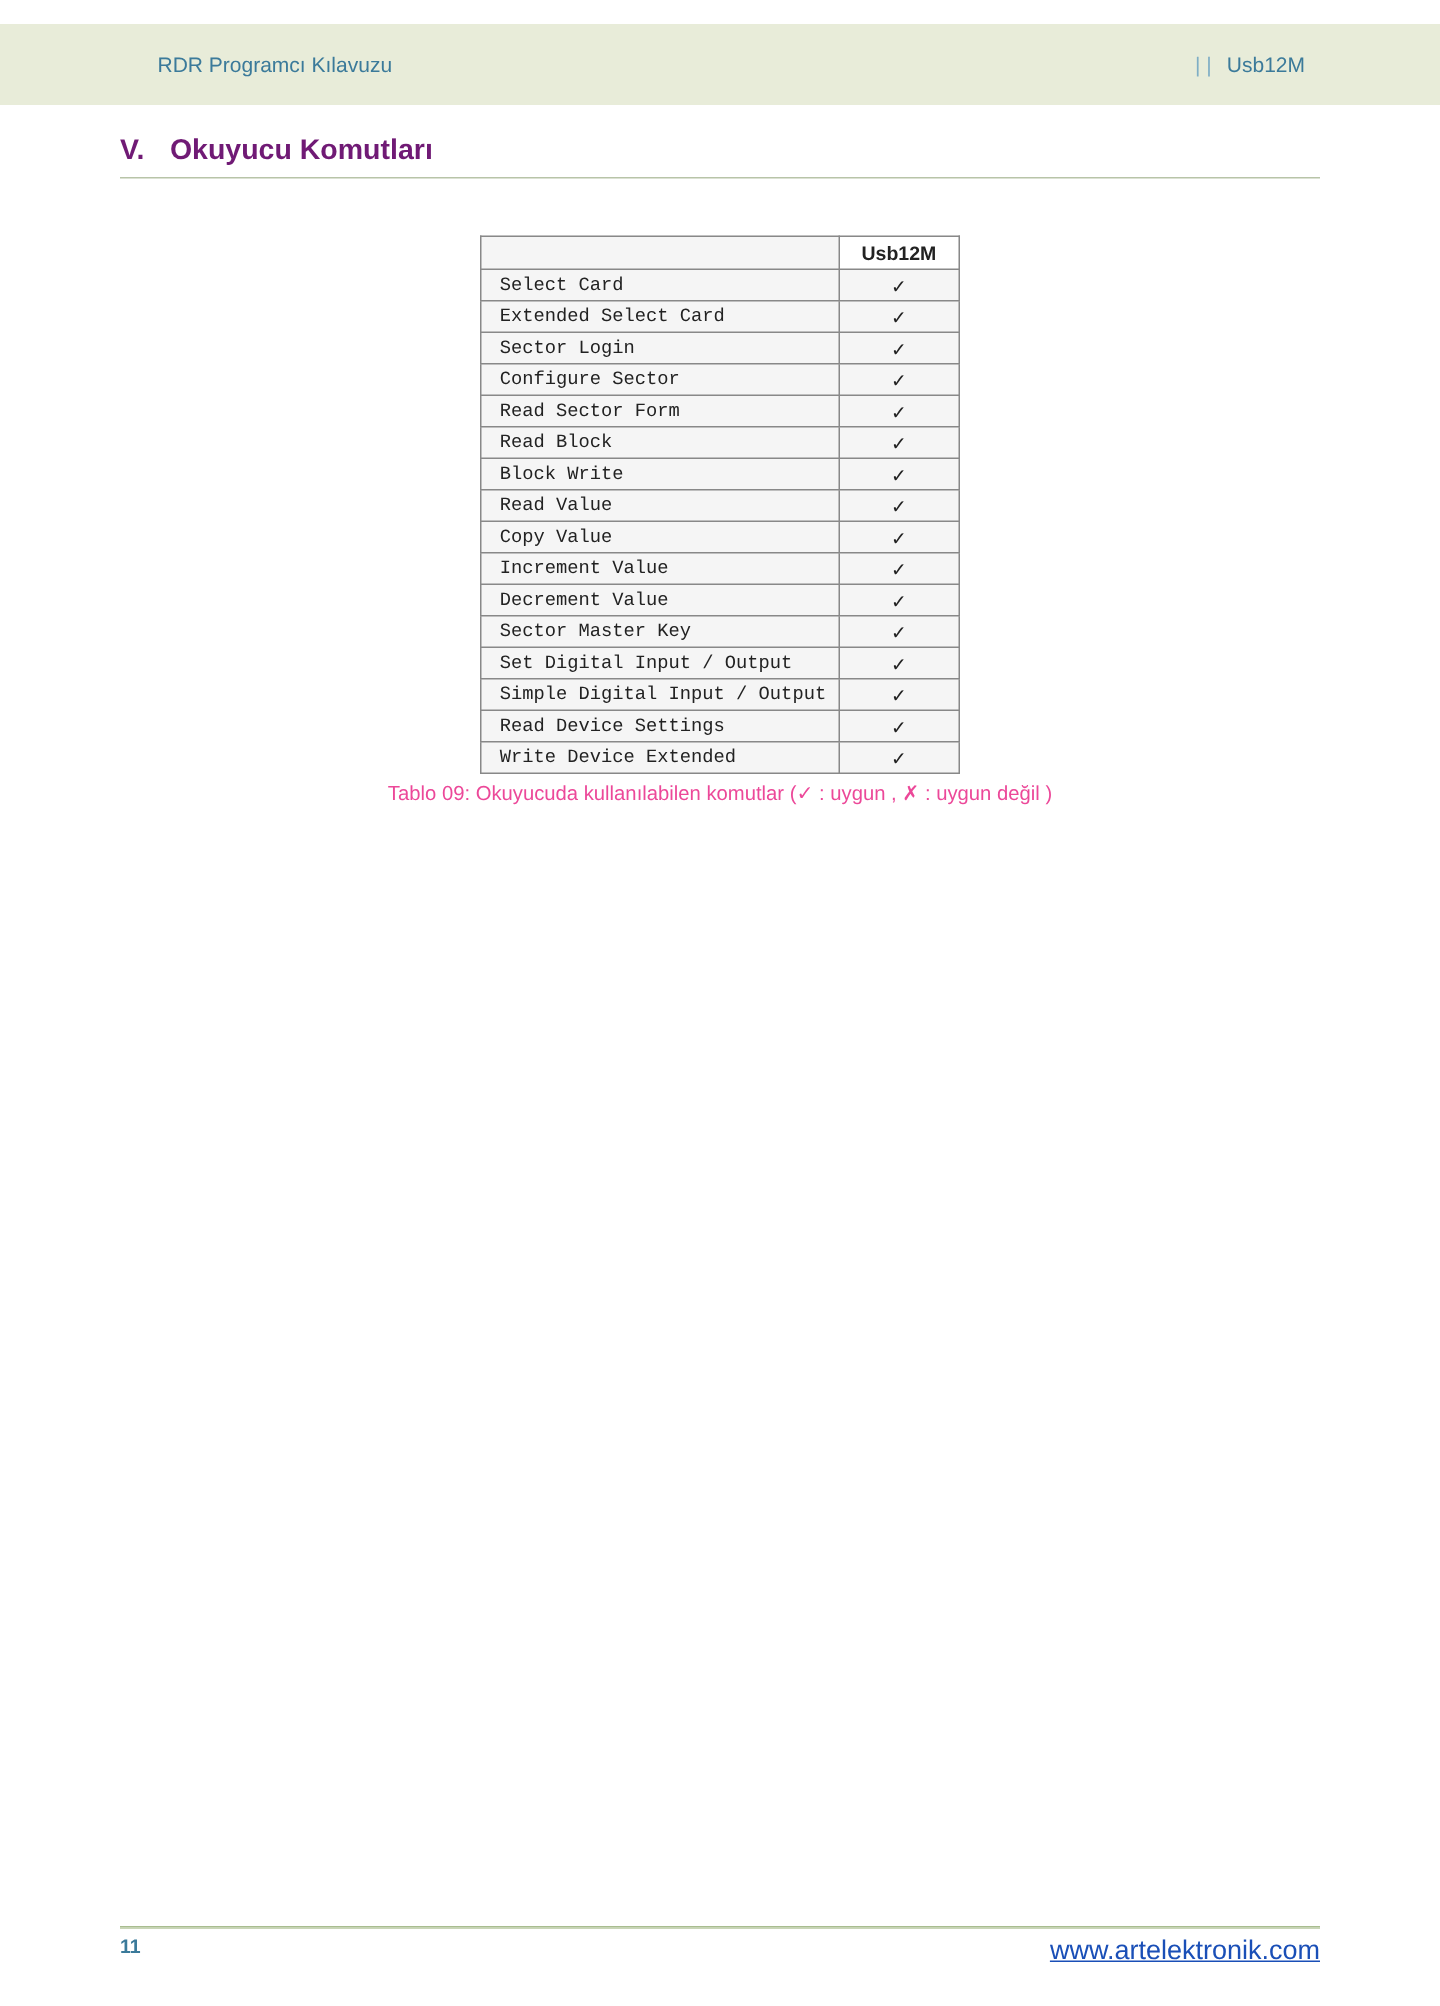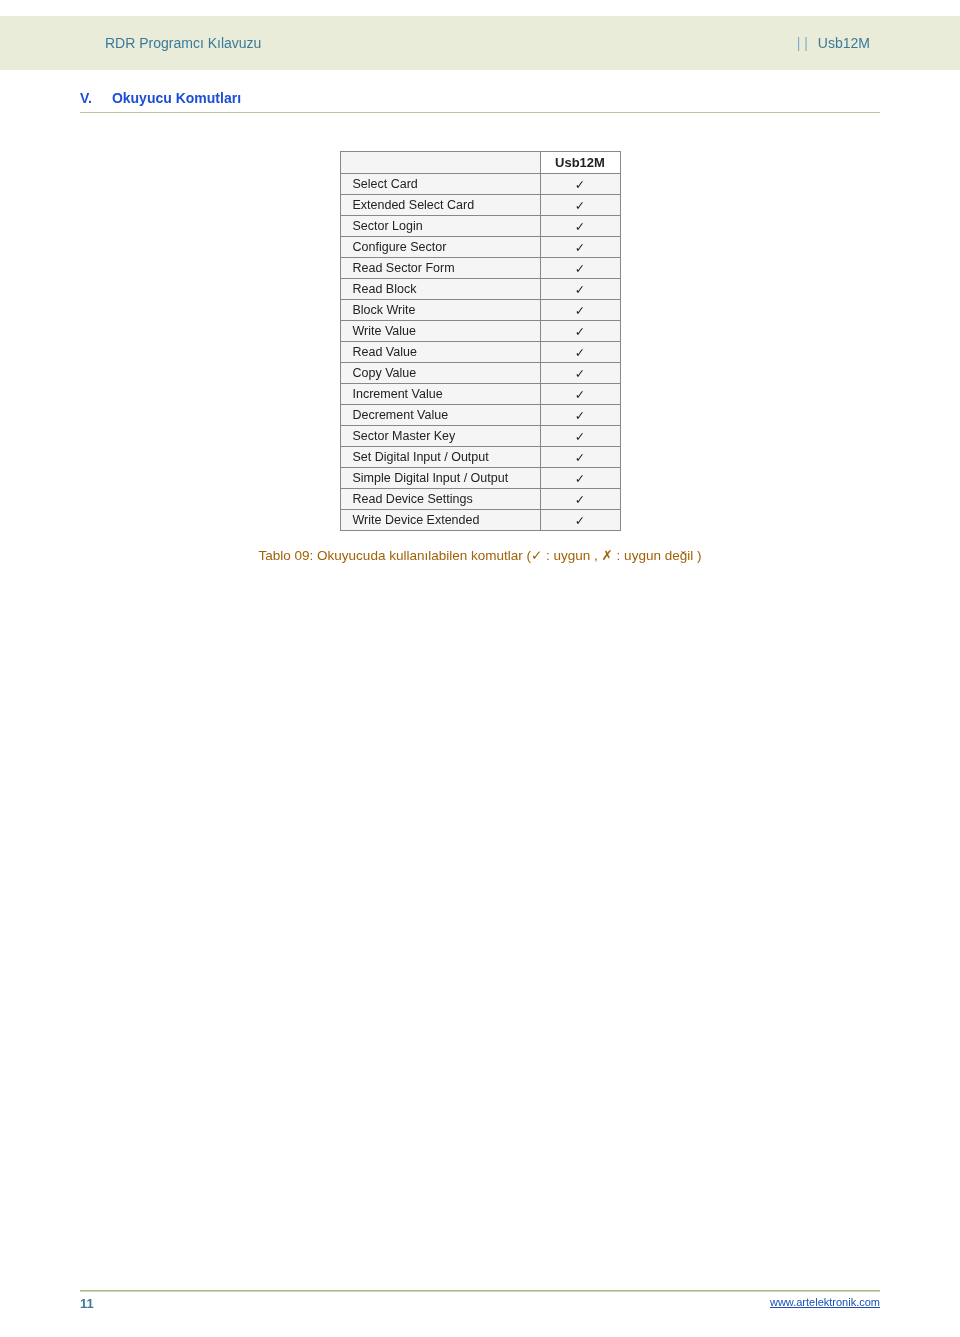--- a/index.html
+++ b/index.html
@@ -38,22 +38,22 @@
       color: #7faec5;
       font-size: 14px;
     }
     .content {
       position: absolute;
       top: 90px;
       left: 80px;
       right: 80px;
     }
     .section-title {
-      color: #1d4ed8;
-      font-size: 14px;
+      color: #701a75;
+      font-size: 19px;
       font-weight: 600;
       padding-bottom: 6px;
       border-bottom: 1px solid #b8c4a8;
       margin-bottom: 38px;
     }
     .section-number {
       display: inline-block;
       width: 28px;
     }
     .table-wrap {
@@ -85,46 +85,47 @@
       white-space: nowrap;
     }
     table.cmd-table td.check {
       text-align: center;
       width: 80px;
       font-family: "Segoe UI Symbol", Arial, sans-serif;
     }
     table.cmd-table td.label {
       width: 200px;
       padding-left: 12px;
+      font-family: Liberation Mono, monospace;
     }
     .table-caption {
       text-align: center;
-      margin-top: 16px;
+      margin-top: 4px;
       font-size: 13.5px;
-      color: #a16207;
+      color: #ec4899;
     }
     .footer {
       position: absolute;
       bottom: 26px;
       left: 80px;
       right: 80px;
       display: flex;
       align-items: flex-start;
       justify-content: space-between;
       font-size: 13px;
     }
     .footer-page {
       color: #3b7a9a;
       font-weight: 600;
       padding-top: 6px;
     }
     .footer-link {
       color: #1a4fb7;
       text-decoration: underline;
-      font-size: 11px;
+      font-size: 18px;
       padding-top: 6px;
     }
     .footer-rule {
       position: absolute;
       top: 0;
       left: 0;
       width: 100%;
       height: 2px;
       background: linear-gradient(to right, #c9d6b7 0%, #c9d6b7 100%);
       border-top: 1px solid #a9bd90;
@@ -178,24 +179,20 @@
           </tr>
           <tr>
             <td class="label">Read Block</td>
             <td class="check">✓</td>
           </tr>
           <tr>
             <td class="label">Block Write</td>
             <td class="check">✓</td>
           </tr>
           <tr>
-            <td class="label">Write Value</td>
-            <td class="check">✓</td>
-          </tr>
-          <tr>
             <td class="label">Read Value</td>
             <td class="check">✓</td>
           </tr>
           <tr>
             <td class="label">Copy Value</td>
             <td class="check">✓</td>
           </tr>
           <tr>
             <td class="label">Increment Value</td>
             <td class="check">✓</td>

